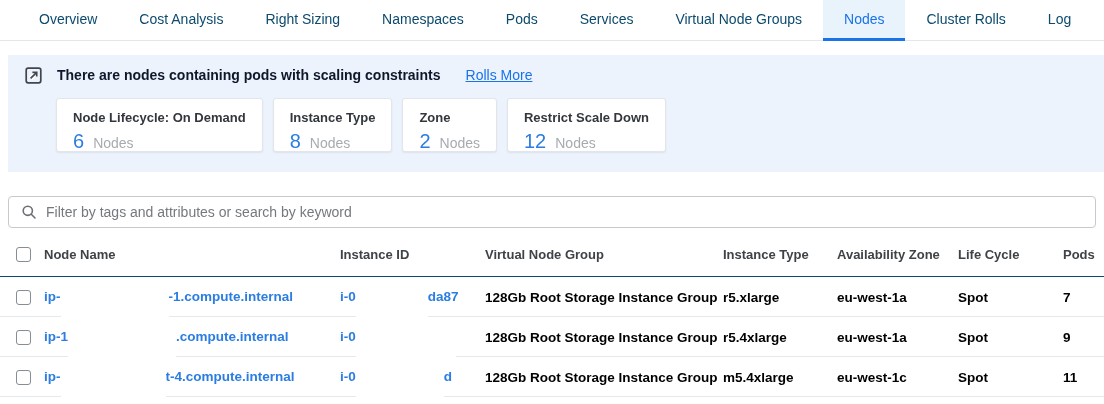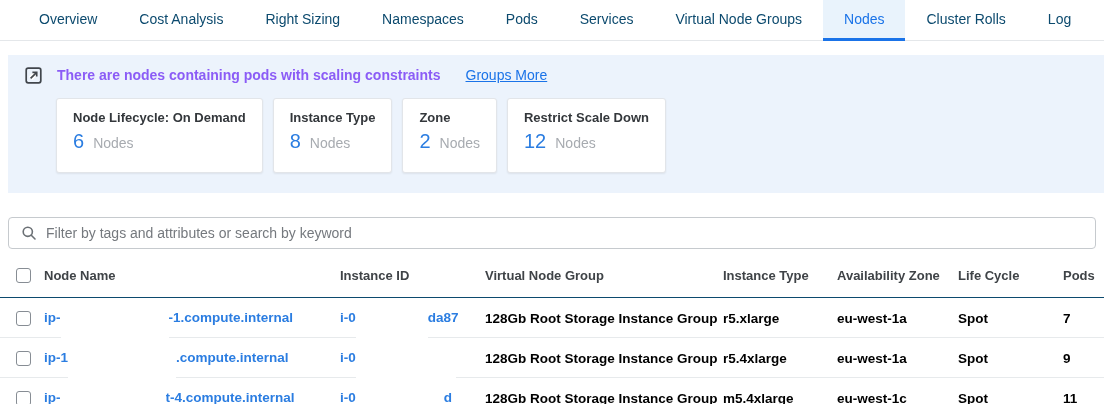--- a/index.html
+++ b/index.html
@@ -11,27 +11,27 @@
     height: 41px; padding: 0 18px; border-bottom: 1px solid #e4e7ea; }
   .tab { display: flex; align-items: center; padding: 0 21px; font-size: 14px;
     color: #0c4a6e; cursor: pointer; border-bottom: 3px solid transparent;
     white-space: nowrap; margin-bottom: -1px; }
   .tab.active { color: #1a73e8; background: #e9f3fc; border-bottom-color: #1a73e8; font-weight: 500; }
 
   
   .banner { margin: 14px 0 0 8px; background: #ecf3fc; padding: 10px 0 20px 17px; }
   .banner-msg-row { display: flex; align-items: center; gap: 15px; height: 20px; }
   .banner-icon { width: 17px; height: 17px; flex: 0 0 auto; }
-  .banner-msg { font-size: 14px; font-weight: 700; color: #8b5cf6; }
+  .banner-msg { font-size: 14px; font-weight: 700; color: #0f172a; }
   .banner-link { font-size: 14px; font-weight: 500; color: #1a73e8;
     text-decoration: underline; margin-left: 10px; cursor: pointer; }
   .cards-row { display: flex; gap: 10px; margin: 13px 0 0 31px; }
   .card { background: #fff; border: 1px solid #e2e5e9; border-radius: 3px;
     box-shadow: 0 1px 2px rgba(0,0,0,.07); padding: 11px 16px 10px 16px;
-    height: 75px; white-space: nowrap; cursor: pointer; }
+    height: 54px; white-space: nowrap; cursor: pointer; }
   .card-title { font-size: 13px; font-weight: 700; color: #33373b; }
   .card-value-row { display: flex; align-items: baseline; gap: 9px; margin-top: 5px; }
   .card-value { font-size: 20px; color: #2b7de1; }
   .card-unit { font-size: 14px; color: #a7abb0; }
 
   
   .search-box { margin: 24px 8px 4px 8px; height: 32px; border: 1px solid #c6cace;
     border-radius: 4px; display: flex; align-items: center; padding: 0 12px; gap: 9px; }
   .search-box input { border: 0; outline: 0; flex: 1; font-size: 14px;
     font-family: inherit; color: #3c4043; background: transparent; }
@@ -71,21 +71,21 @@
 
 <section class="banner">
   <div class="banner-msg-row">
     <svg class="banner-icon" viewBox="0 0 17 17">
       <rect x="1.2" y="1.2" width="14.6" height="14.6" rx="2" fill="none" stroke="#41464c" stroke-width="1.7"></rect>
       <line x1="5.6" y1="11.4" x2="11.2" y2="5.8" stroke="#fff" stroke-width="5"></line>
       <line x1="5.6" y1="11.4" x2="11.2" y2="5.8" stroke="#41464c" stroke-width="1.7"></line>
       <path d="M7.4 5.3 H11.7 V9.6" fill="none" stroke="#41464c" stroke-width="1.7"></path>
     </svg>
     <span class="banner-msg">There are nodes containing pods with scaling constraints</span>
-    <span class="banner-link">Groups More</span>
+    <span class="banner-link">Rolls More</span>
   </div>
   <div class="cards-row">
     <div class="card">
       <div class="card-title">Node Lifecycle: On Demand</div>
       <div class="card-value-row">
         <span class="card-value">6</span>
         <span class="card-unit">Nodes</span>
       </div>
     </div>
     <div class="card">

